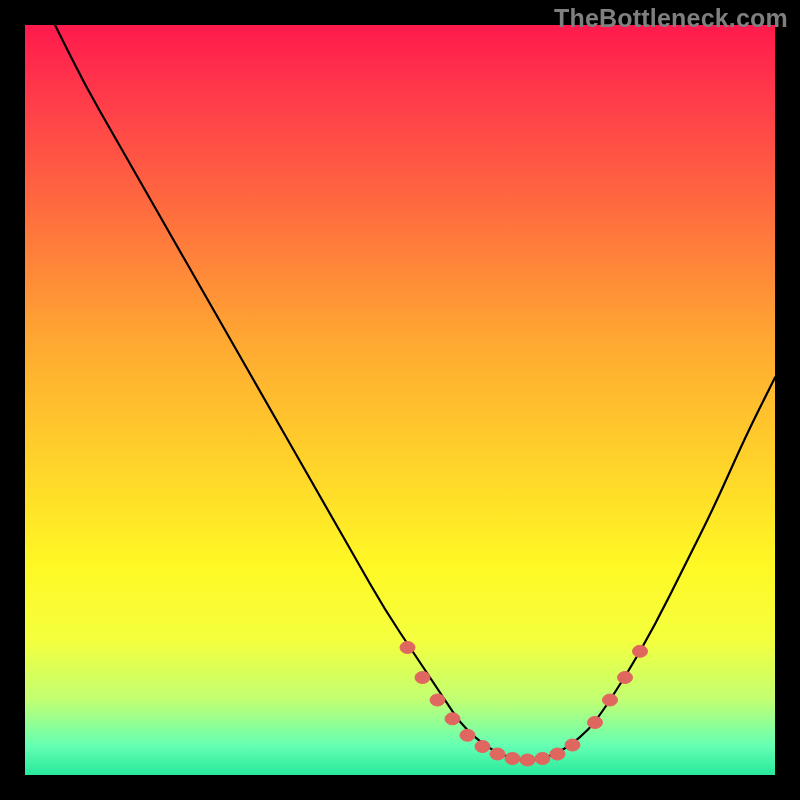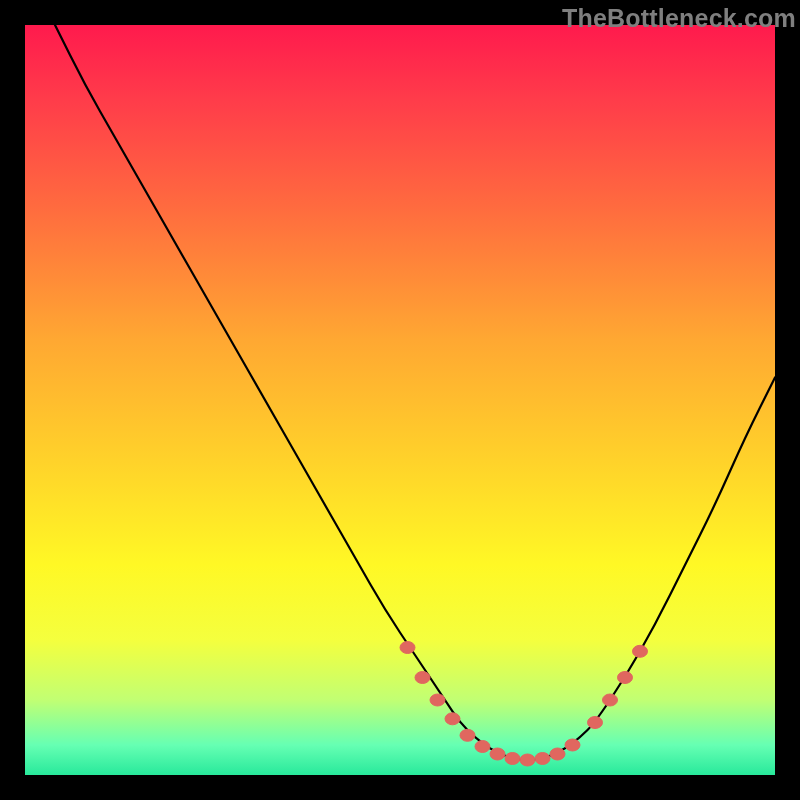--- a/index.html
+++ b/index.html
@@ -25,21 +25,21 @@
       #ffd22a 58%,
       #fff825 72%,
       #f4ff3e 82%,
       #c1ff73 90%,
       #66ffb3 96%,
       #28e99b 100%);
   }
   .watermark {
     position: absolute;
     top: 4px;
-    right: 4px;
+    right: 12px;
     color: #7f7f7f;
     font-size: 25px;
     font-weight: 600;
     letter-spacing: 0.2px;
     user-select: none;
   }
   svg.plot {
     position: absolute;
     left: 25px;
     top: 25px;

